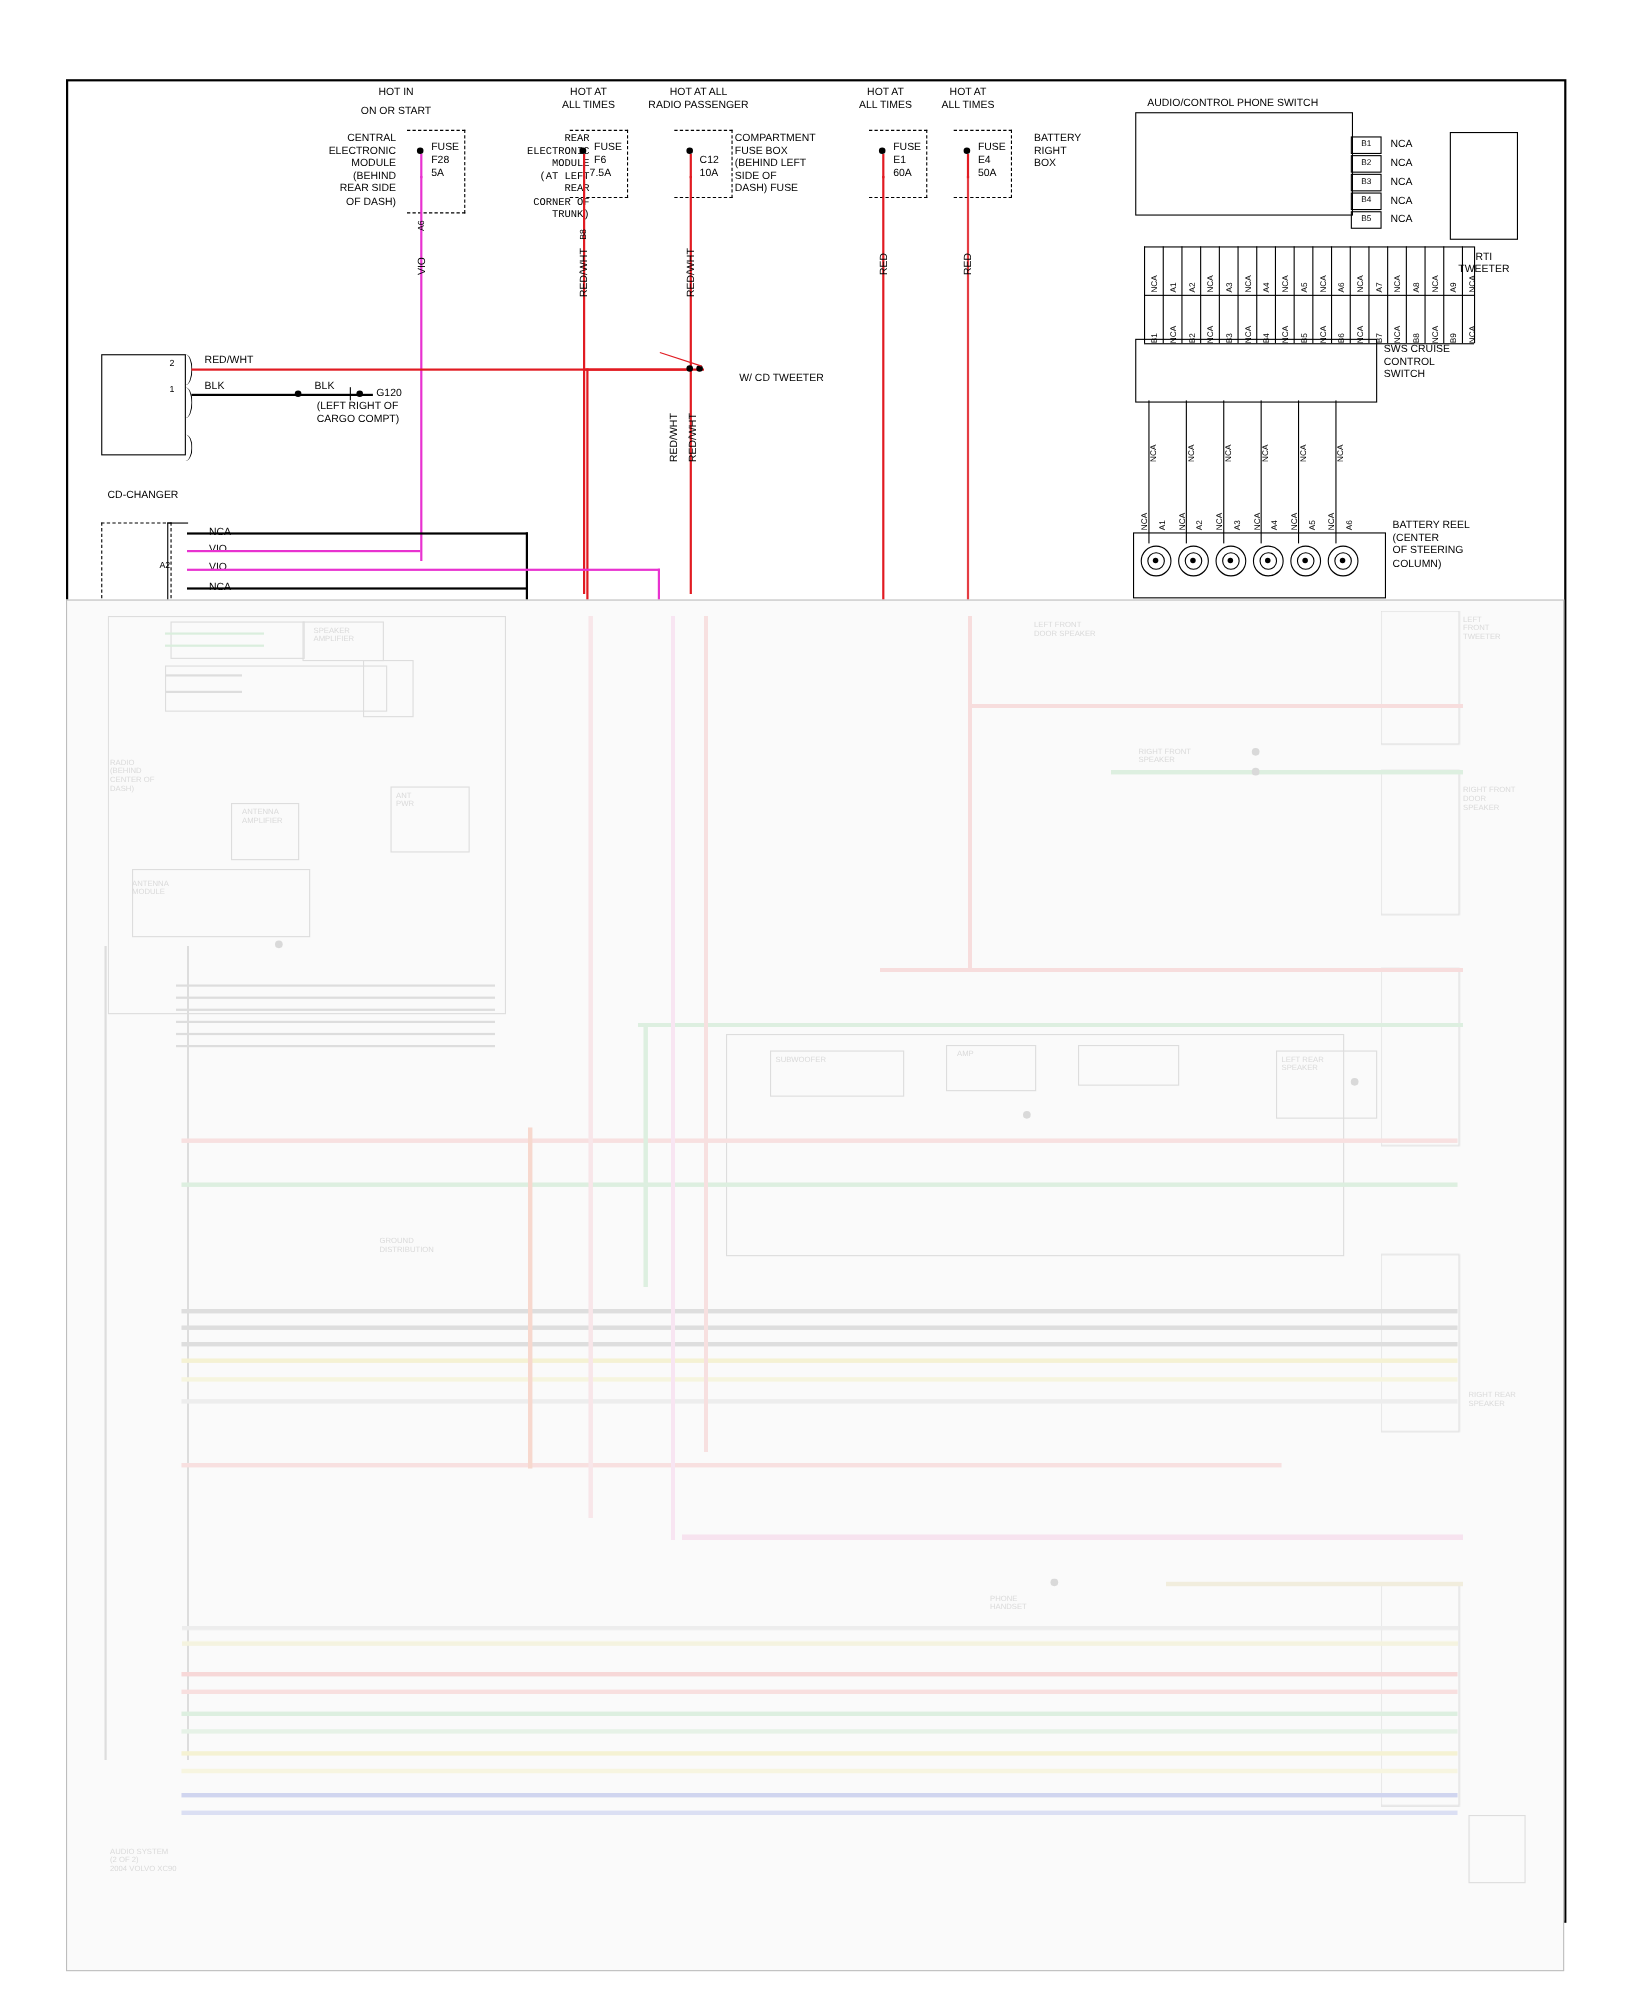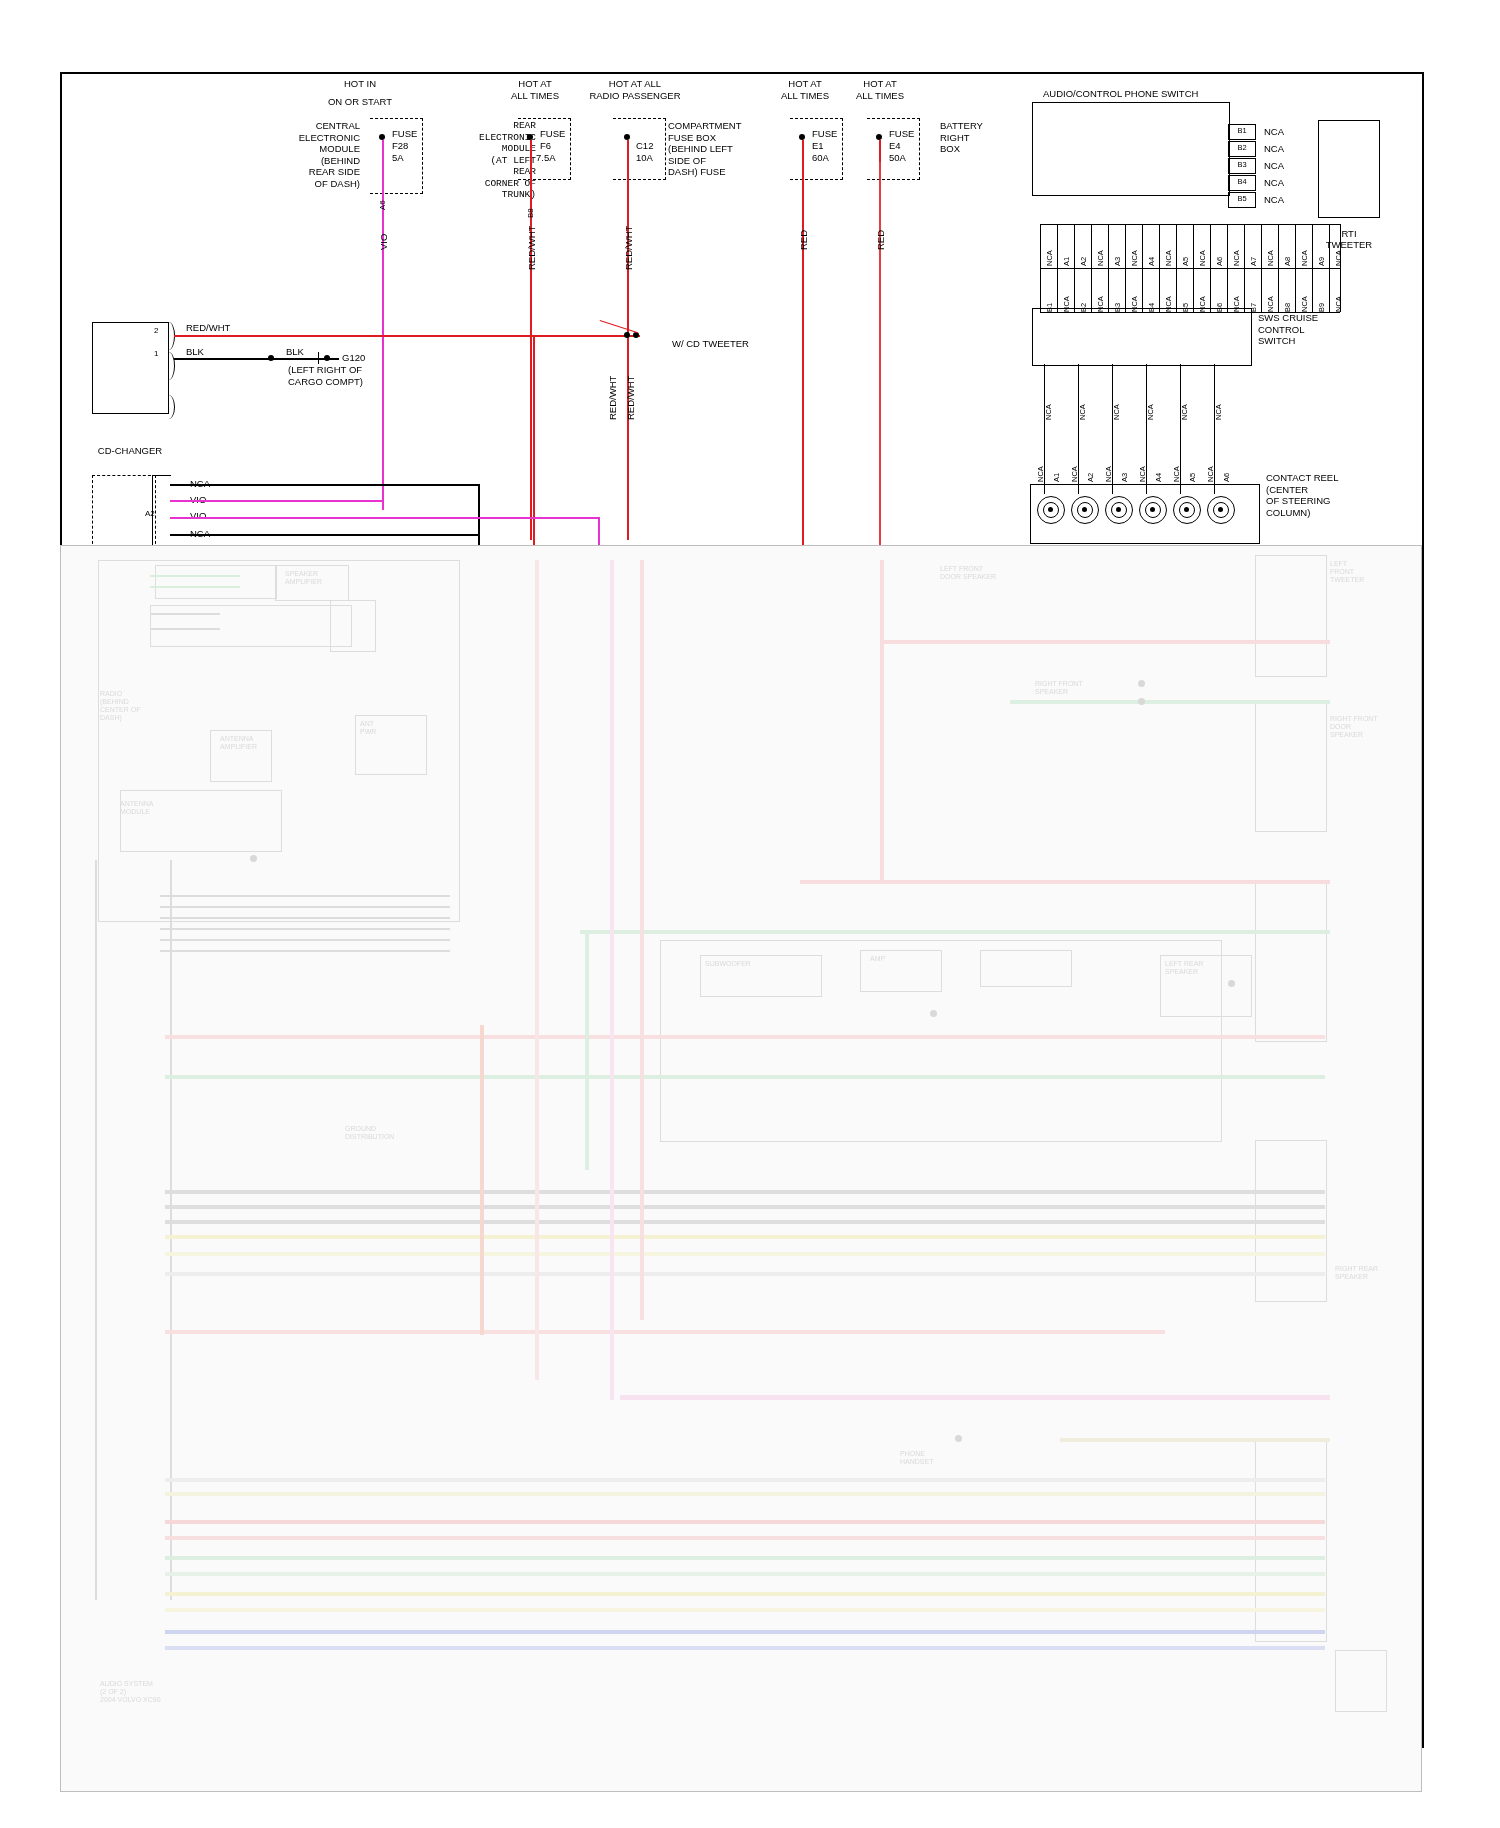--- a/index.html
+++ b/index.html
@@ -296,21 +296,21 @@
   </div>
 
   <div class="abs" style="left:1044px;top:364px;width:1.4px;height:130px;background:#000;"></div>
   <div class="abs" style="left:1078px;top:364px;width:1.4px;height:130px;background:#000;"></div>
   <div class="abs" style="left:1112px;top:364px;width:1.4px;height:130px;background:#000;"></div>
   <div class="abs" style="left:1146px;top:364px;width:1.4px;height:130px;background:#000;"></div>
   <div class="abs" style="left:1180px;top:364px;width:1.4px;height:130px;background:#000;"></div>
   <div class="abs" style="left:1214px;top:364px;width:1.4px;height:130px;background:#000;"></div>
 
   <div class="box" style="left:1030px;top:484px;width:228px;height:58px;"></div>
-  <div class="txt" style="left:1266px;top:472px;line-height:11.5px;">CONTACT REEL
+  <div class="txt" style="left:1266px;top:472px;line-height:11.5px;">BATTERY REEL
 (CENTER
 OF STEERING
 COLUMN)</div>
   <div class="coil" style="left:1037px;top:496px;"></div>
   <div class="coil" style="left:1071px;top:496px;"></div>
   <div class="coil" style="left:1105px;top:496px;"></div>
   <div class="coil" style="left:1139px;top:496px;"></div>
   <div class="coil" style="left:1173px;top:496px;"></div>
   <div class="coil" style="left:1207px;top:496px;"></div>
 

